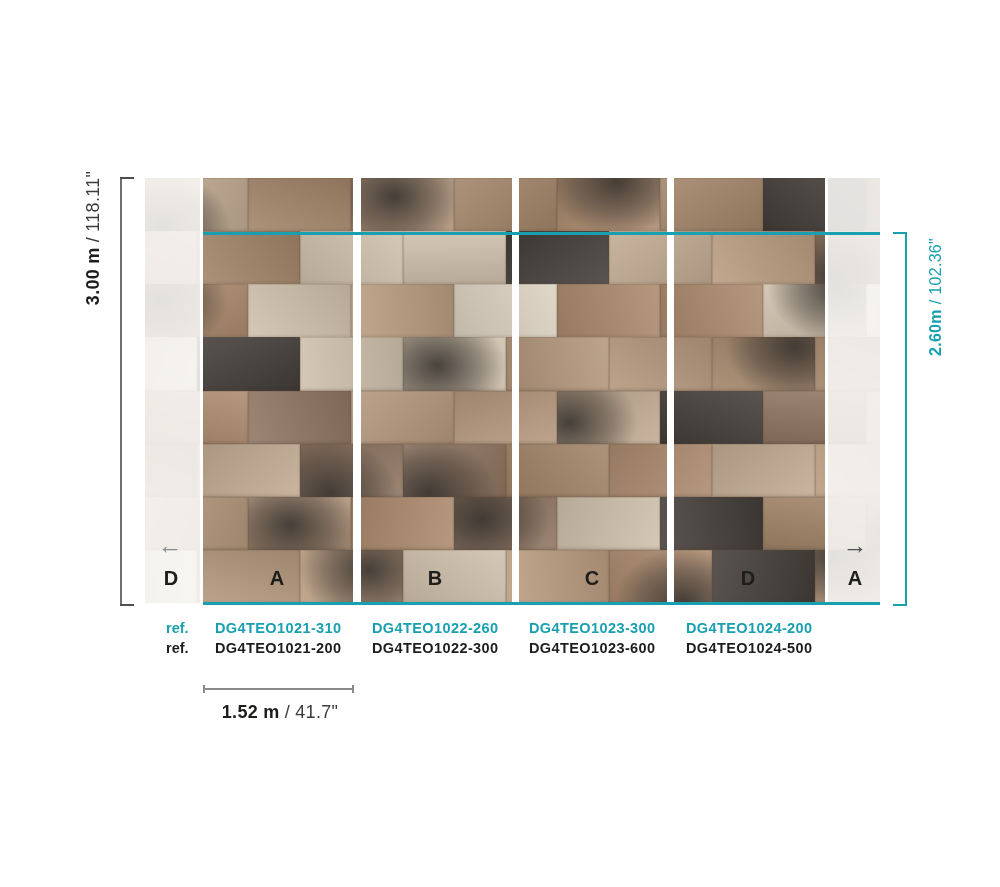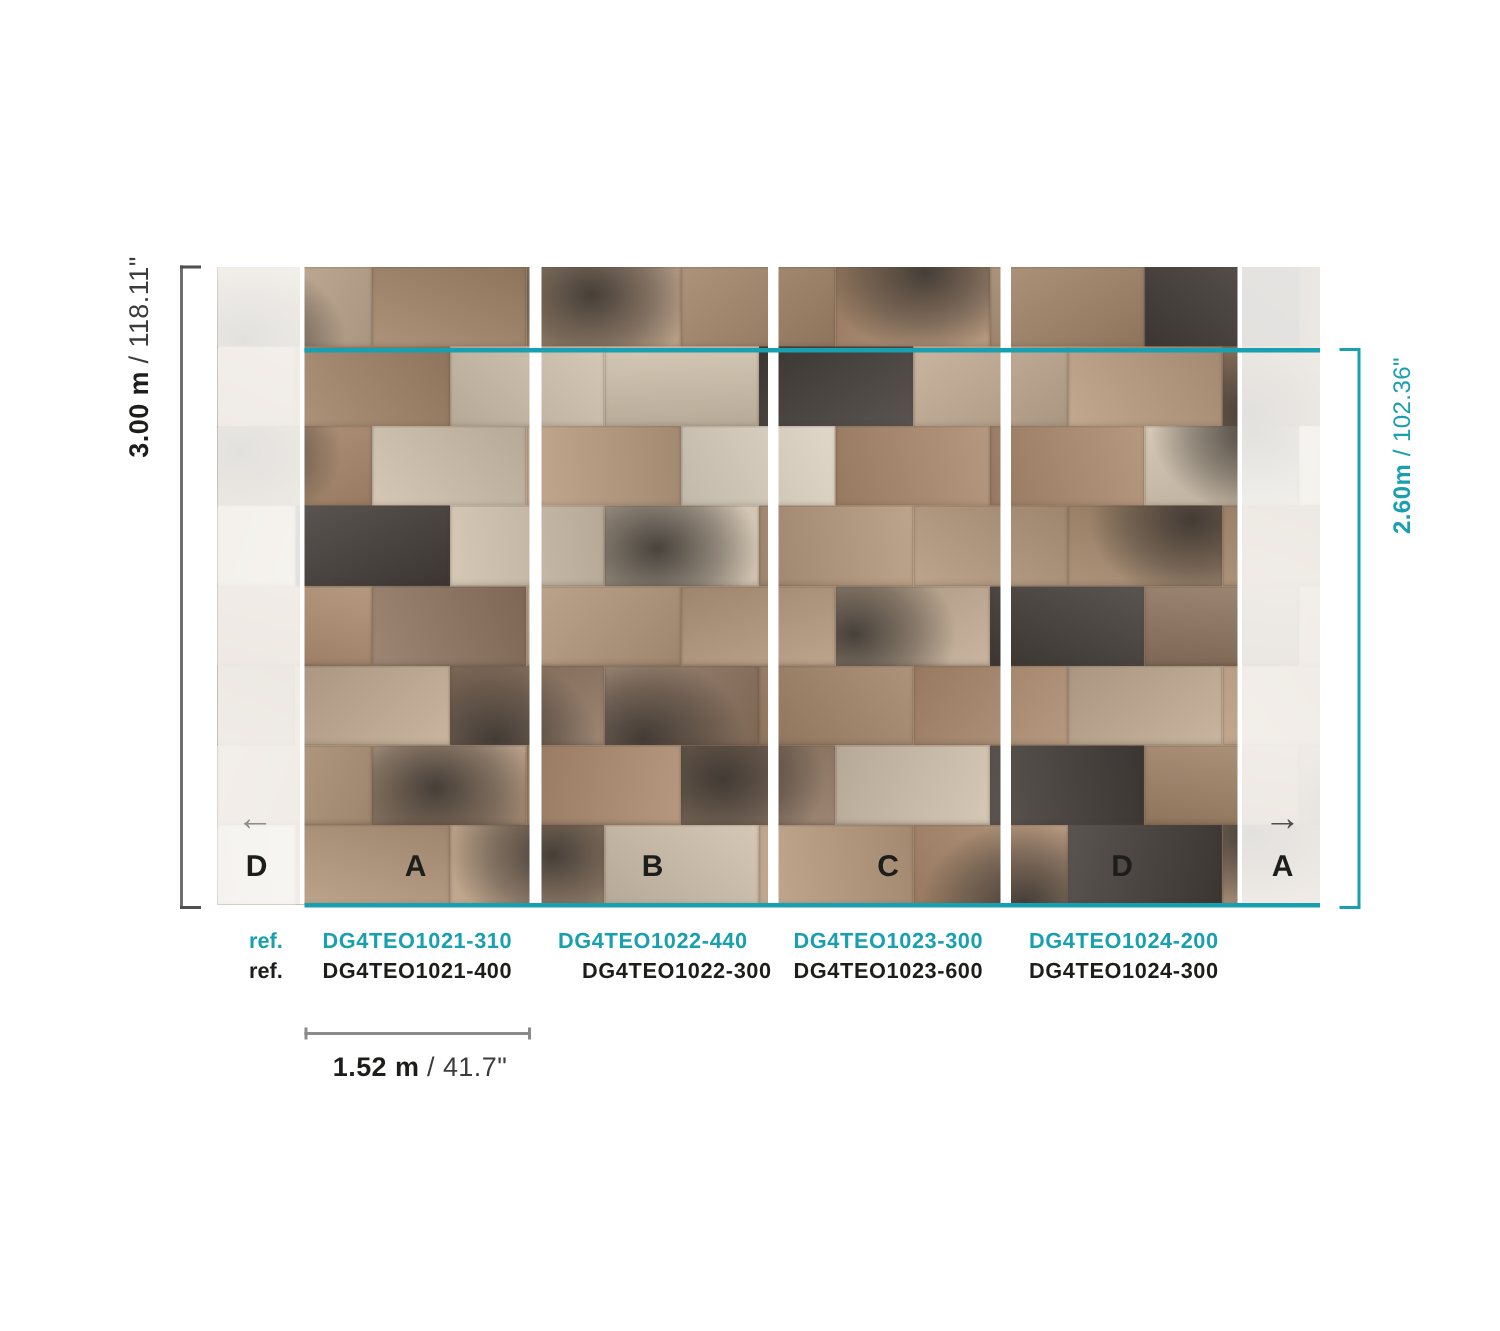--- a/index.html
+++ b/index.html
@@ -163,28 +163,28 @@
 
 <div class="abs panel-letter" style="left:171px;">D</div>
 <div class="abs panel-letter" style="left:277px;">A</div>
 <div class="abs panel-letter" style="left:435px;">B</div>
 <div class="abs panel-letter" style="left:592px;">C</div>
 <div class="abs panel-letter" style="left:748px;">D</div>
 <div class="abs panel-letter" style="left:855px;">A</div>
 
 <div class="abs ref-word teal-text row-260">ref.</div>
 <div class="abs ref-code teal-text row-260" style="left:215px;">DG4TEO1021-310</div>
-<div class="abs ref-code teal-text row-260" style="left:372px;">DG4TEO1022-440</div>
+<div class="abs ref-code teal-text row-260" style="left:372px;">DG4TEO1022-260</div>
 <div class="abs ref-code teal-text row-260" style="left:529px;">DG4TEO1023-300</div>
 <div class="abs ref-code teal-text row-260" style="left:686px;">DG4TEO1024-200</div>
 
 <div class="abs ref-word black-text row-300">ref.</div>
-<div class="abs ref-code black-text row-300" style="left:215px;">DG4TEO1021-400</div>
-<div class="abs ref-code black-text row-300" style="left:372px;margin-left:16px;">DG4TEO1022-300</div>
+<div class="abs ref-code black-text row-300" style="left:215px;">DG4TEO1021-200</div>
+<div class="abs ref-code black-text row-300" style="left:372px;">DG4TEO1022-300</div>
 <div class="abs ref-code black-text row-300" style="left:529px;">DG4TEO1023-600</div>
-<div class="abs ref-code black-text row-300" style="left:686px;">DG4TEO1024-300</div>
+<div class="abs ref-code black-text row-300" style="left:686px;">DG4TEO1024-500</div>
 
 <div class="abs w-line"></div>
 <div class="abs w-tick l"></div>
 <div class="abs w-tick r"></div>
 <div class="abs dim-label dim-bottom">
   <span class="metric">1.52 m</span><span class="imperial">/ 41.7"</span>
 </div>
 
 </body></html>

